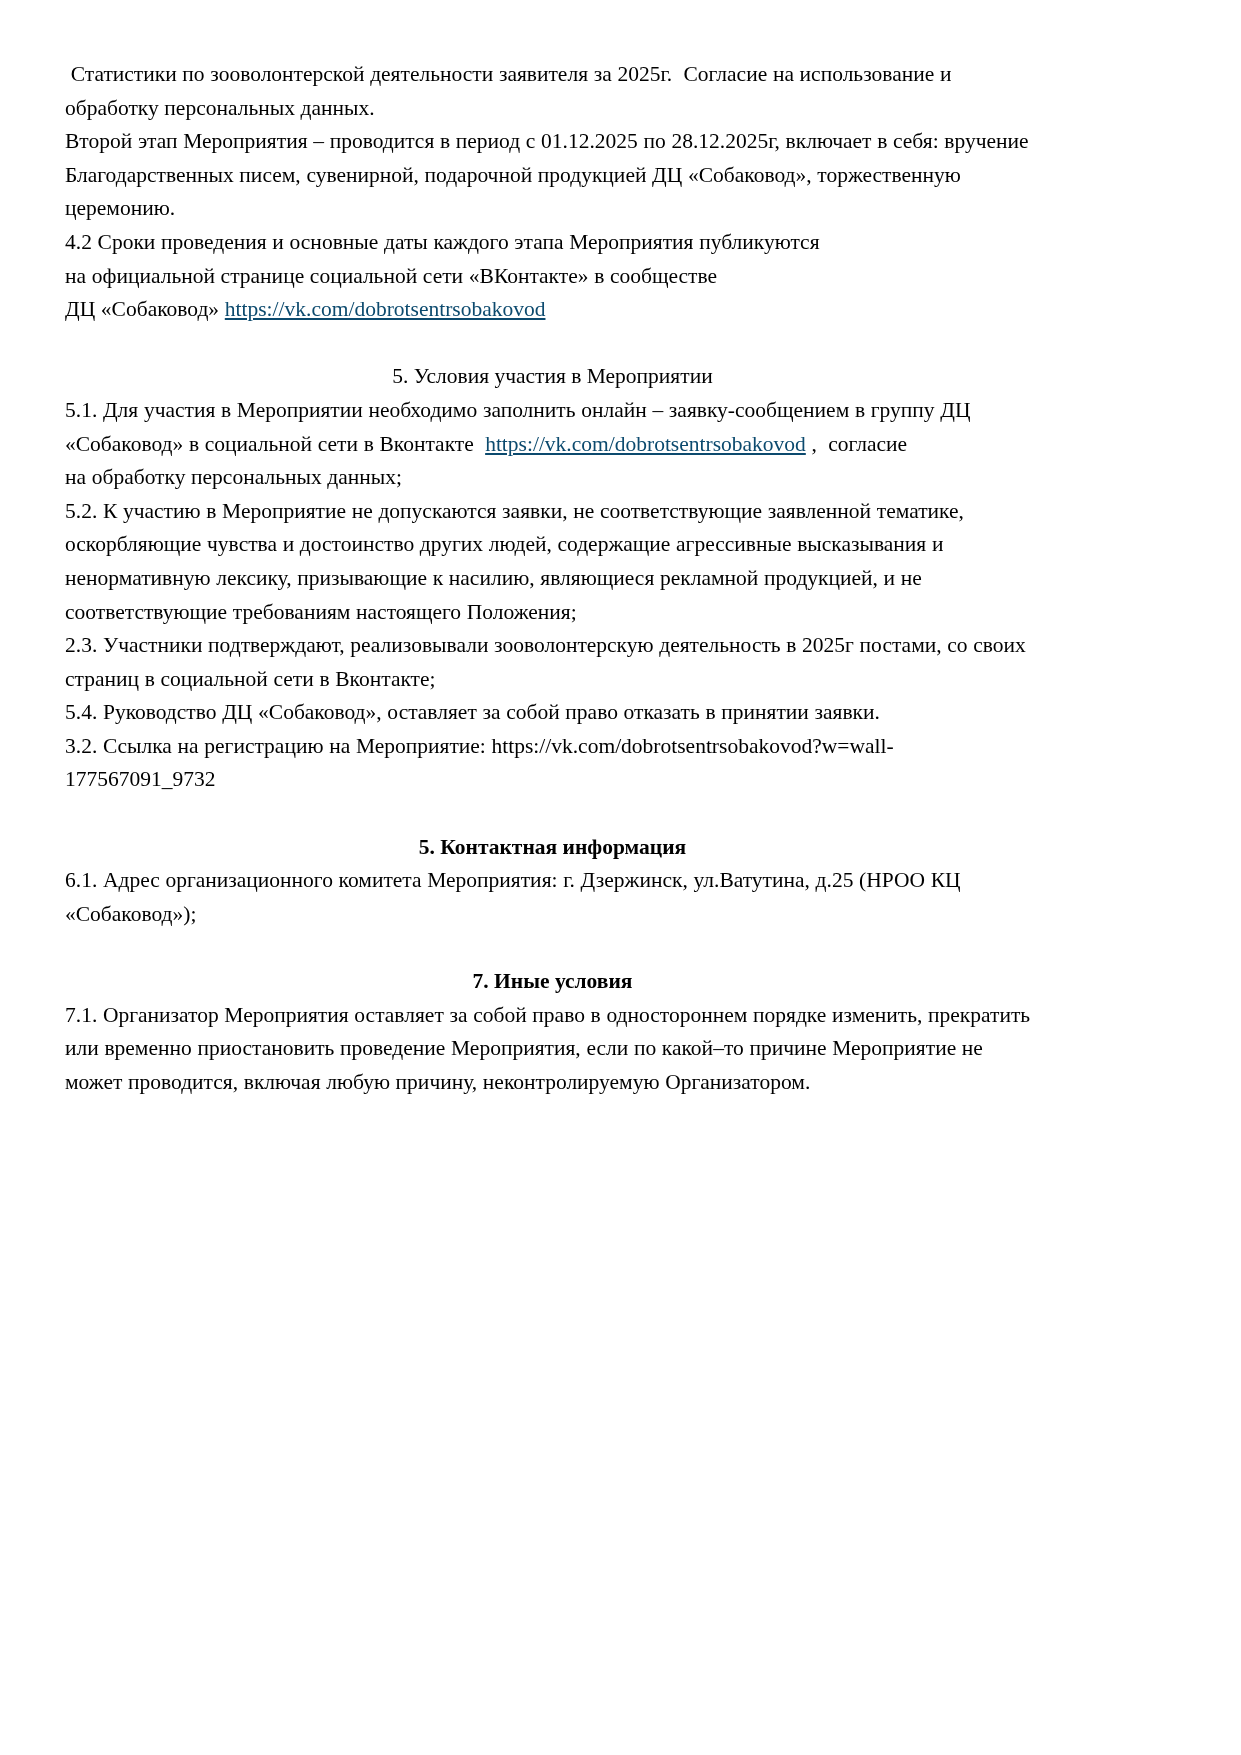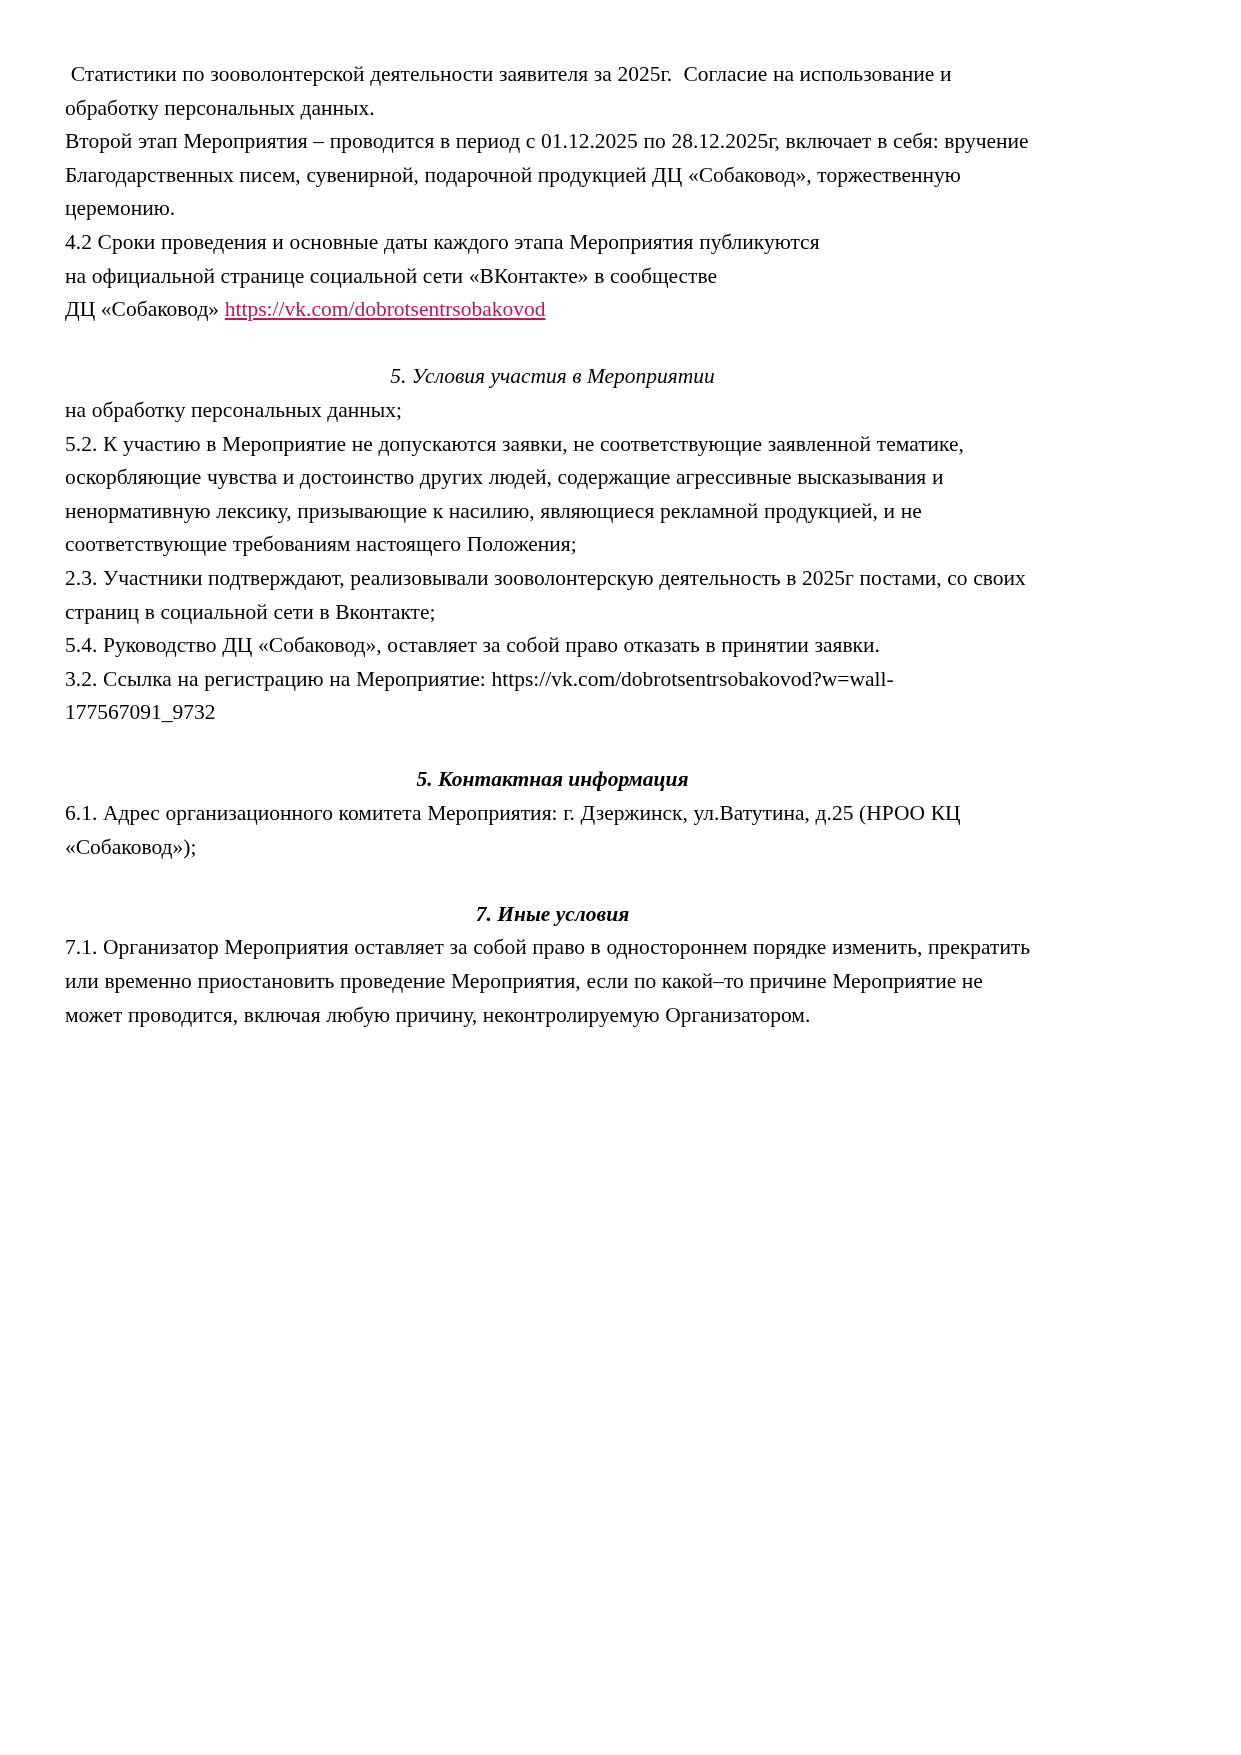--- a/index.html
+++ b/index.html
@@ -34,33 +34,32 @@
     text-align: left;
     margin: 0;
     white-space: pre-wrap;
     word-spacing: 0.3px;
   }
   .heading {
     font-size: 21.5px;
     line-height: 33.6px;
     text-align: center;
     margin: 0;
-    font-style: italic;
   }
   .heading.bold {
     font-weight: bold;
   }
   .heading.regular {
     font-weight: normal;
   }
   .spacer-line {
     height: 33.6px;
   }
   .link {
-    color: #be185d;
+    color: #0c4a6e;
     text-decoration: underline;
   }
   .blank-tail {
     height: 600px;
   }
 </style>
 </head>
 <body>
 
 <div class="page">
@@ -73,20 +72,21 @@
     <p class="para">4.2 Сроки проведения и основные даты каждого этапа Мероприятия публикуются</p>
 
     <p class="para">на официальной странице социальной сети «ВКонтакте» в сообществе</p>
 
     <p class="para"><span>ДЦ «Собаковод» </span><a class="link" href="#">https://vk.com/dobrotsentrsobakovod</a><span></span></p>
 
     <div class="spacer-line"></div>
 
     <p class="heading regular">5. Условия участия в Мероприятии</p>
 
+    <p class="para"><span>5.1. Для участия в Мероприятии необходимо заполнить онлайн – заявку-сообщением в группу ДЦ «Собаковод» в социальной сети в Вконтакте  </span><a class="link" href="#">https://vk.com/dobrotsentrsobakovod</a><span> ,  согласие</span></p>
 
     <p class="para">на обработку персональных данных;</p>
 
     <p class="para">5.2. К участию в Мероприятие не допускаются заявки, не соответствующие заявленной тематике, оскорбляющие чувства и достоинство других людей, содержащие агрессивные высказывания и ненормативную лексику, призывающие к насилию, являющиеся рекламной продукцией, и не соответствующие требованиям настоящего Положения;</p>
 
     <p class="para">2.3. Участники подтверждают, реализовывали зооволонтерскую деятельность в 2025г постами, со своих страниц в социальной сети в Вконтакте;</p>
 
     <p class="para">5.4. Руководство ДЦ «Собаковод», оставляет за собой право отказать в принятии заявки.</p>
 
     <p class="para">3.2. Ссылка на регистрацию на Мероприятие: https://vk.com/dobrotsentrsobakovod?w=wall-177567091_9732</p>

